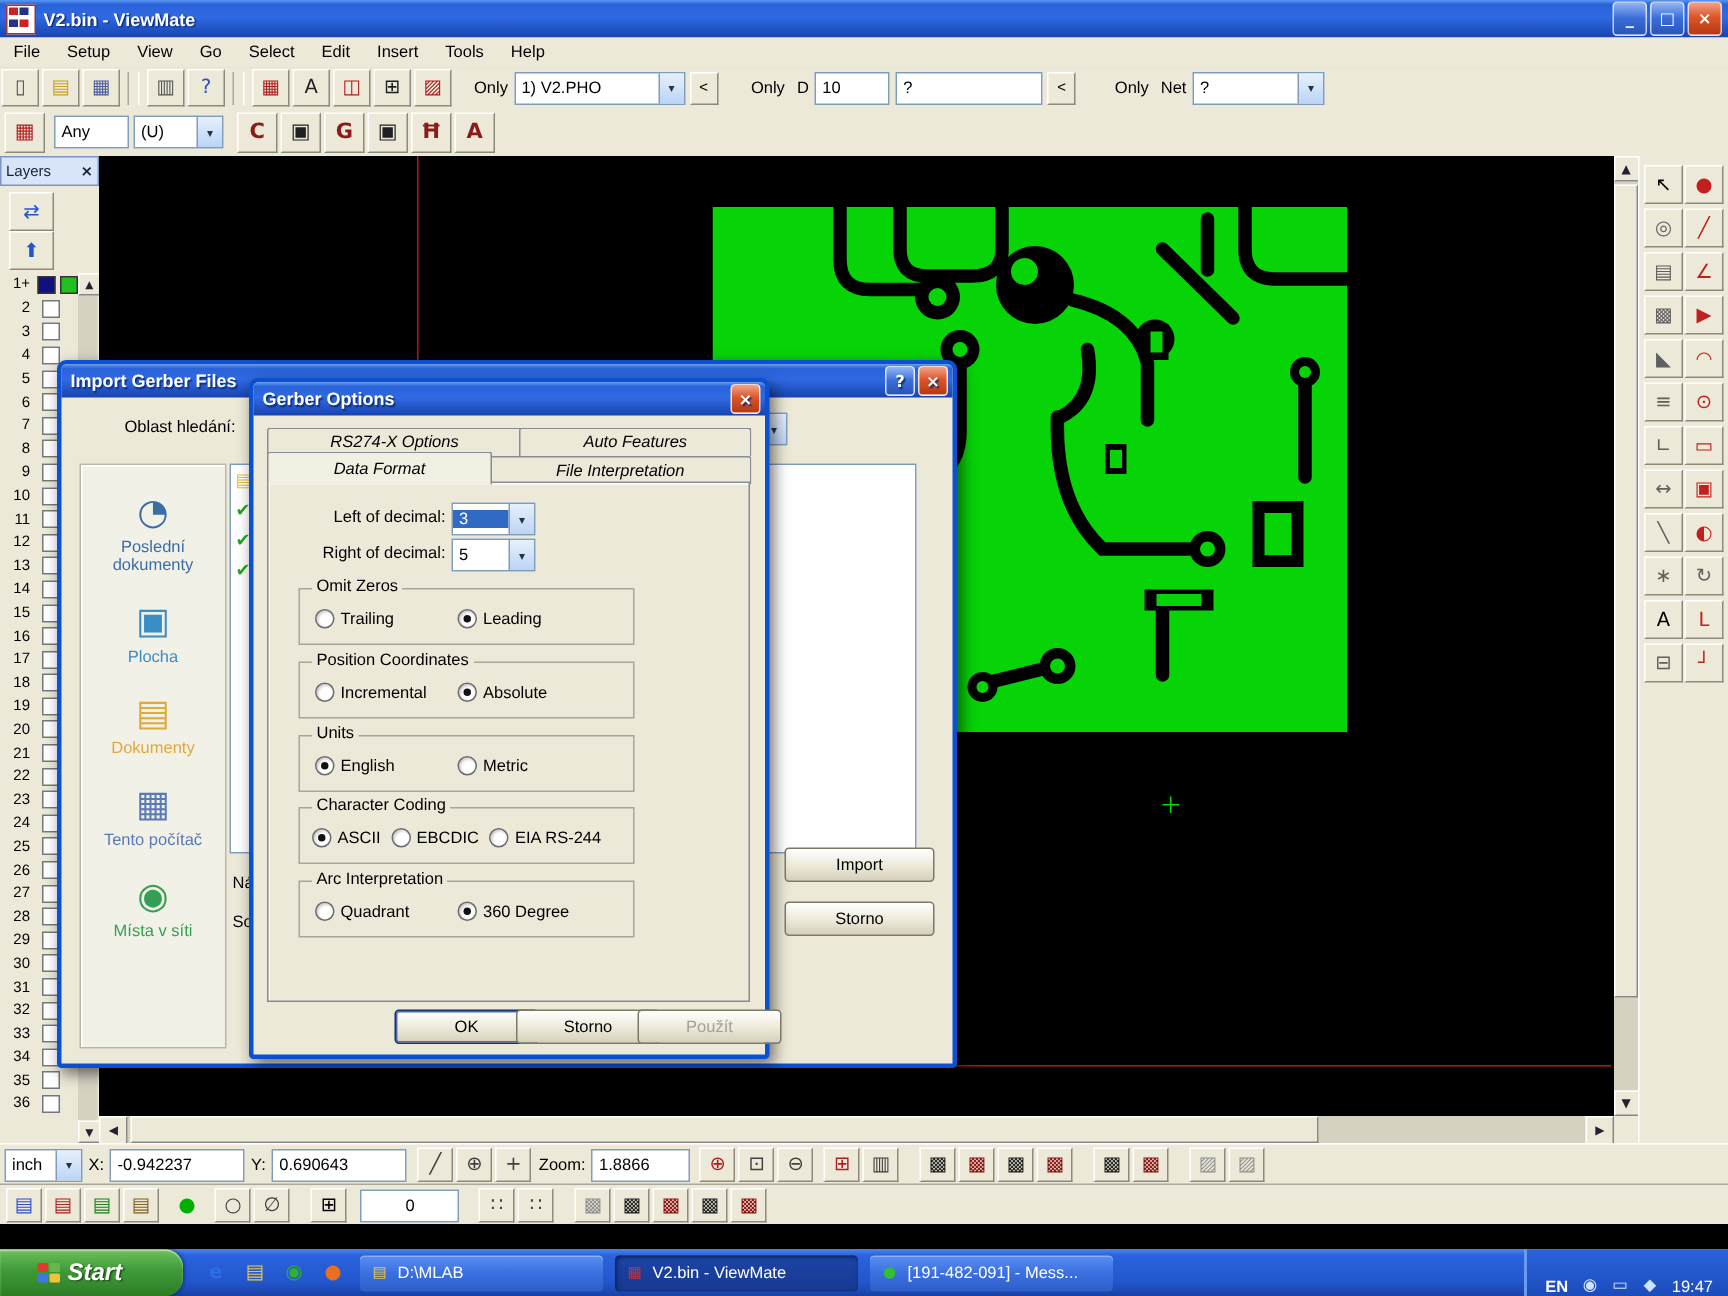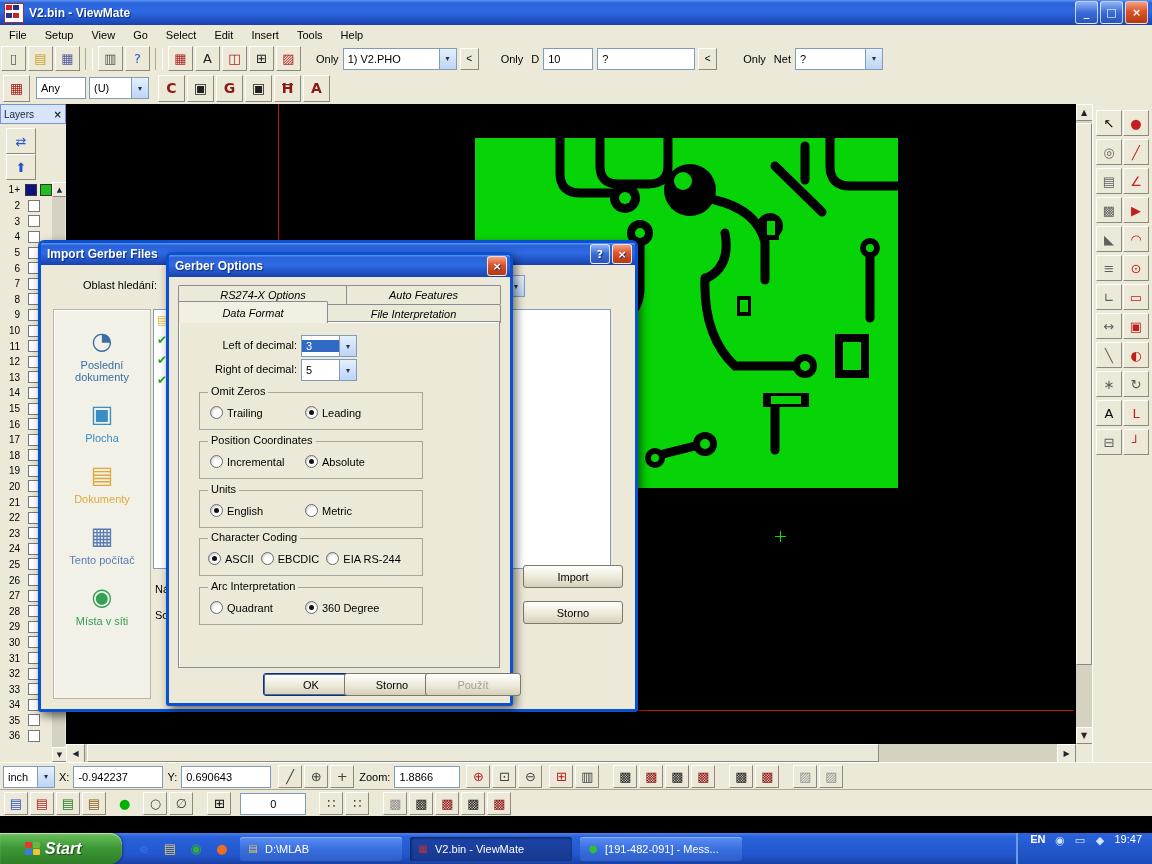--- a/index.html
+++ b/index.html
@@ -136,21 +136,21 @@
   .flag{display:grid;grid-template-columns:7px 7px;gap:1px;}
   .flag i{height:6px;border-radius:1px;}
   .ql{display:flex;gap:6px;margin-left:12px;}
   .ql-icon{width:20px;height:20px;border-radius:3px;display:flex;align-items:center;justify-content:center;
     font-weight:bold;color:#fff;font-size:13px;}
   .taskbtn{width:150px;height:24px;margin-left:8px;display:flex;align-items:center;gap:5px;padding:0 6px;
     border-radius:3px;color:#fff;font-size:11px;white-space:nowrap;overflow:hidden;
     background:linear-gradient(180deg,#5b8ef2,#3a6fe0 50%,#2e5ec8);box-shadow:inset 0 1px 0 #8ab0f8;}
   .taskbtn.active{background:linear-gradient(180deg,#1c44a8,#17398f);box-shadow:inset 1px 1px 3px #0a1e55;}
   .tico{width:14px;height:14px;border-radius:2px;display:flex;align-items:center;justify-content:center;font-size:10px;flex:0 0 14px;}
-  .tray{margin-left:auto;height:31px;display:flex;align-items:flex-start;gap:7px;padding:0 10px 0 12px;color:#fff;
+  .tray{margin-left:auto;height:31px;display:flex;align-items:flex-end;gap:7px;padding:0 10px 0 12px;color:#fff;
     background:linear-gradient(180deg,#2a63dc,#1c4cba);border-left:2px solid #6a9af0;}
   .tray-ico{width:15px;height:15px;display:flex;align-items:center;justify-content:center;font-size:11px;}
 </style>
 </head>
 <body>
 
 <div id="screen">
 
   <div class="abs titlebar">
     <span class="app-icon">

